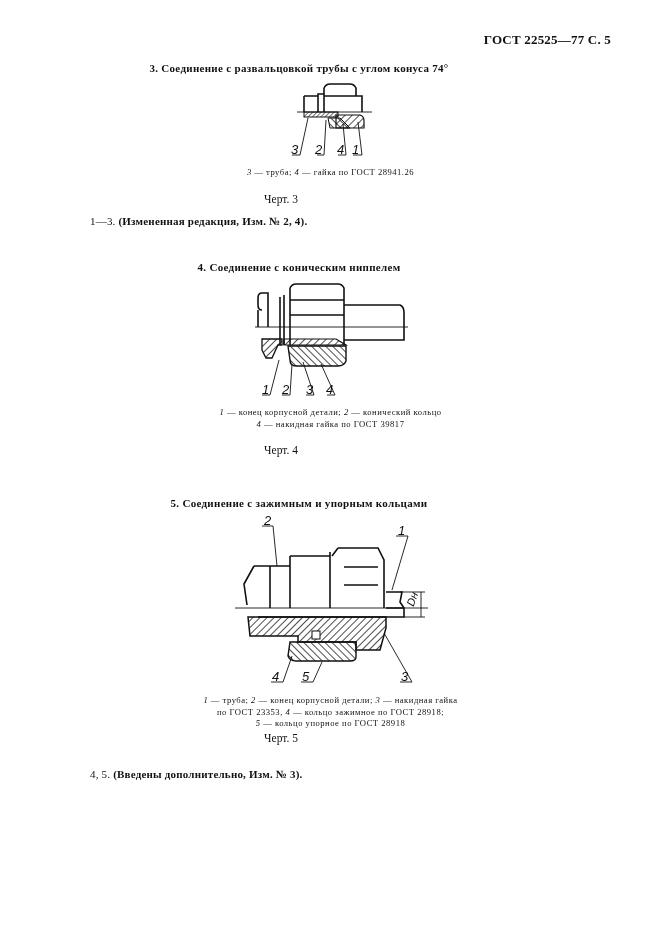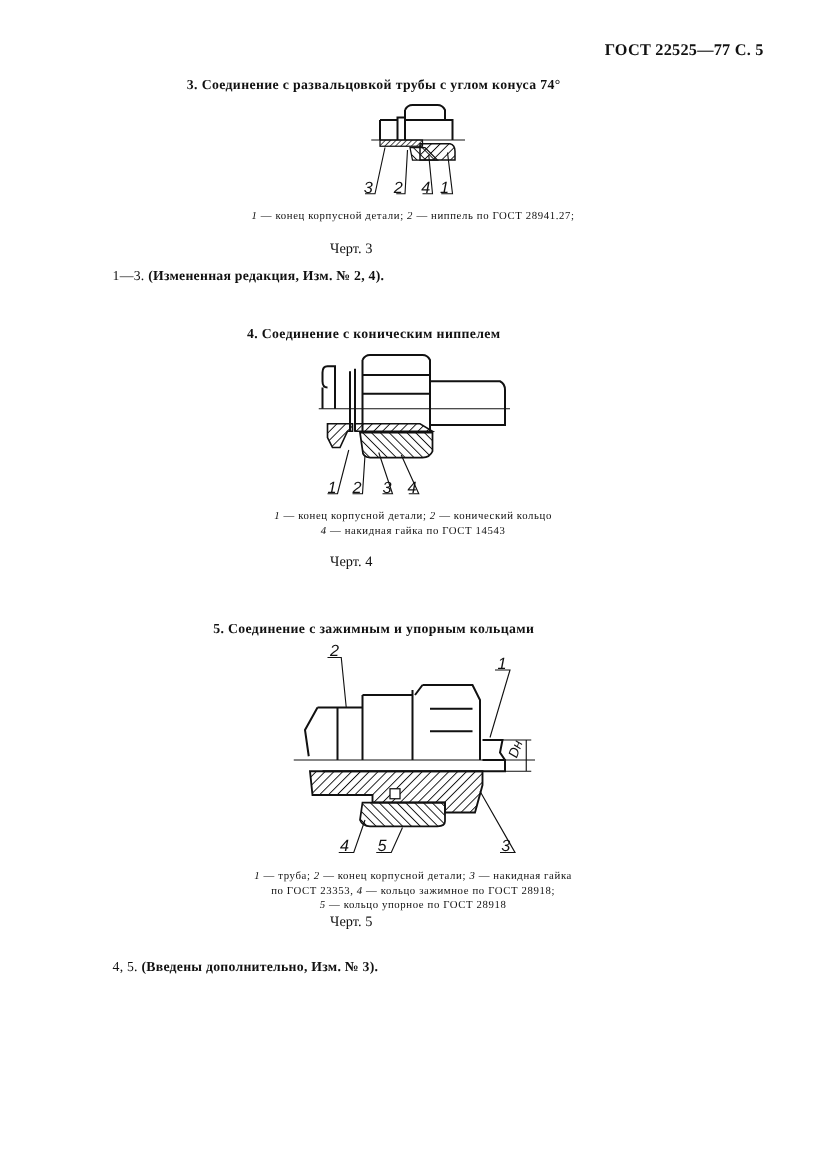--- a/index.html
+++ b/index.html
@@ -93,37 +93,37 @@
     <text class="lbl" x="264" y="525">2</text>
     <text class="lbl" x="398" y="535">1</text>
     <text class="lbl" x="272" y="681">4</text>
     <text class="lbl" x="302" y="681">5</text>
     <text class="lbl" x="401" y="681">3</text>
   </g>
 </svg>
 
 <div class="abs caption" style="top:167px;">
   <div>
-    <i>1</i><span> — конец корпусной детали; </span><i>2</i><span> — ниппель по ГОСТ 28941.27;</span>
+    <i>3</i><span> — труба; </span><i>4</i><span> — гайка по ГОСТ 28941.26</span>
   </div>
 </div>
 <div class="abs cher" style="top:193px;">Черт. 3</div>
 
 <div class="abs note" style="top:215px;">
   <span>1—3. </span><b>(Измененная редакция, Изм. № 2, 4).</b>
 </div>
 
 <div class="abs sec-title" style="top:261px;">4.  Соединение с коническим ниппелем</div>
 
 <div class="abs caption" style="top:407px;">
   <div>
     <i>1</i><span> — конец корпусной детали; </span><i>2</i><span> — конический кольцо</span>
   </div>
   <div>
-    <i>4</i><span> — накидная гайка по ГОСТ 14543</span>
+    <i>4</i><span> — накидная гайка по ГОСТ 39817</span>
   </div>
 </div>
 <div class="abs cher" style="top:444px;">Черт. 4</div>
 
 <div class="abs sec-title" style="top:497px;">5.  Соединение с зажимным и упорным кольцами</div>
 
 <div class="abs caption" style="top:695px;">
   <div>
     <i>1</i><span> — труба; </span><i>2</i><span> — конец корпусной детали; </span><i>3</i><span> — накидная гайка</span>
   </div>

